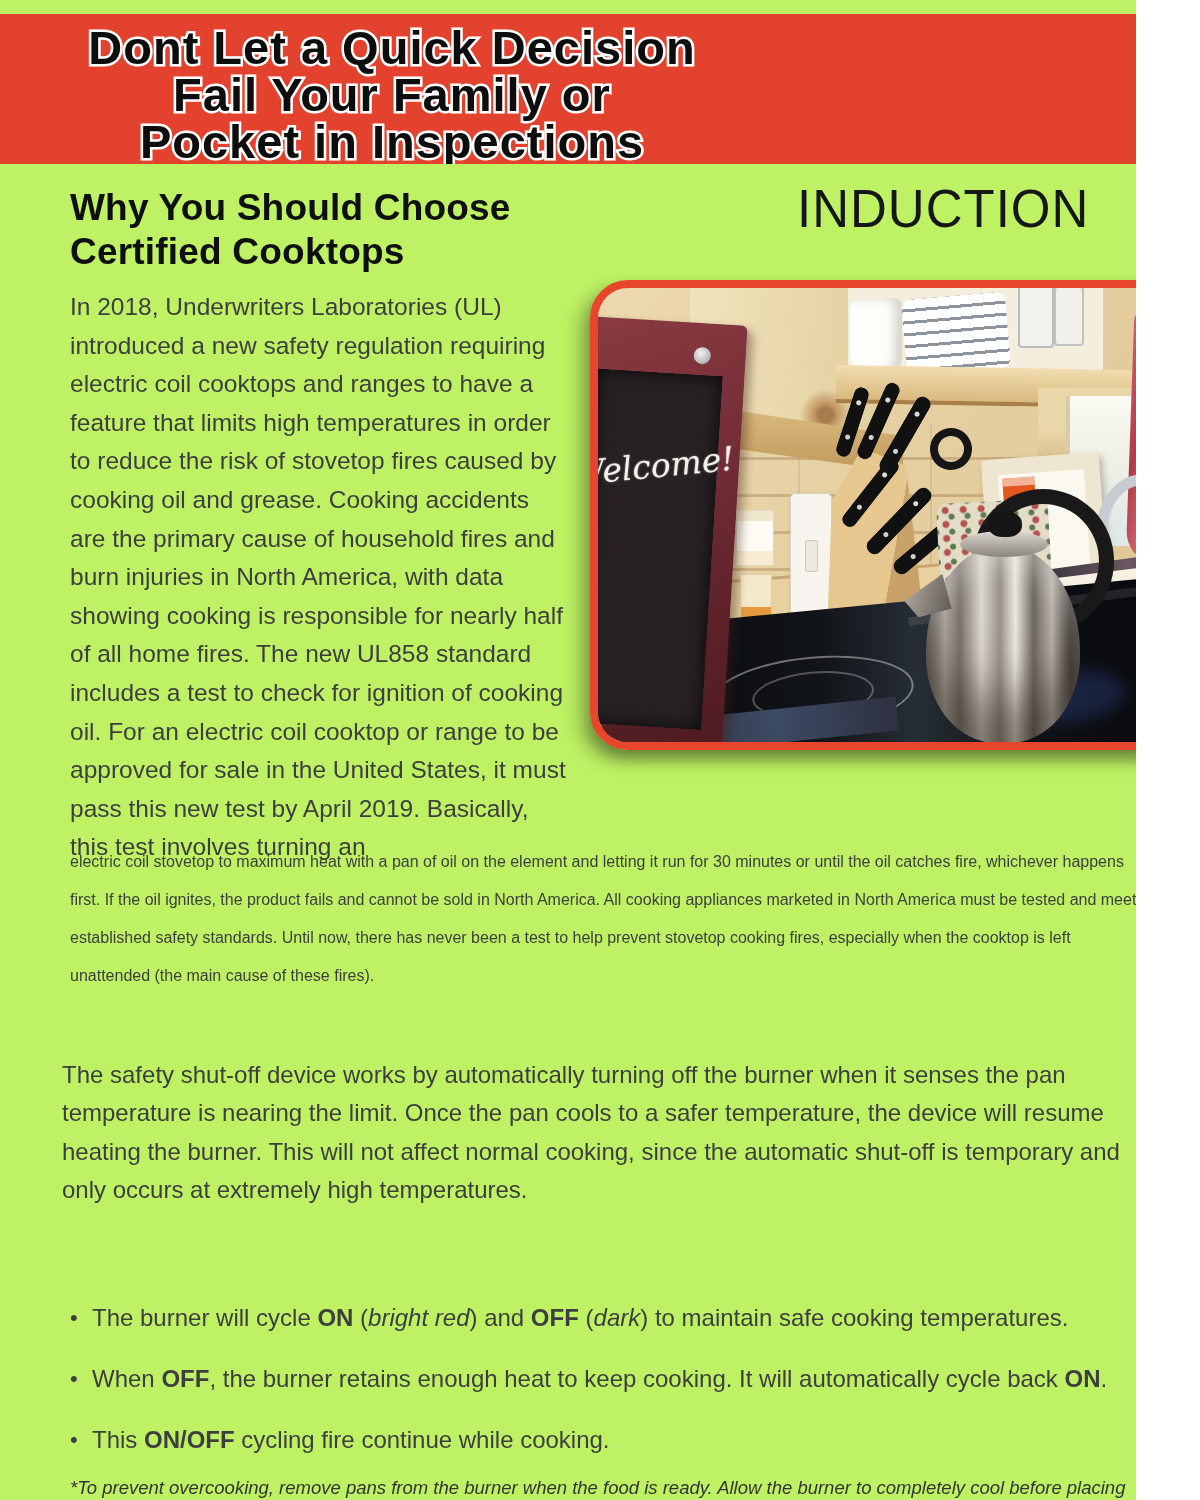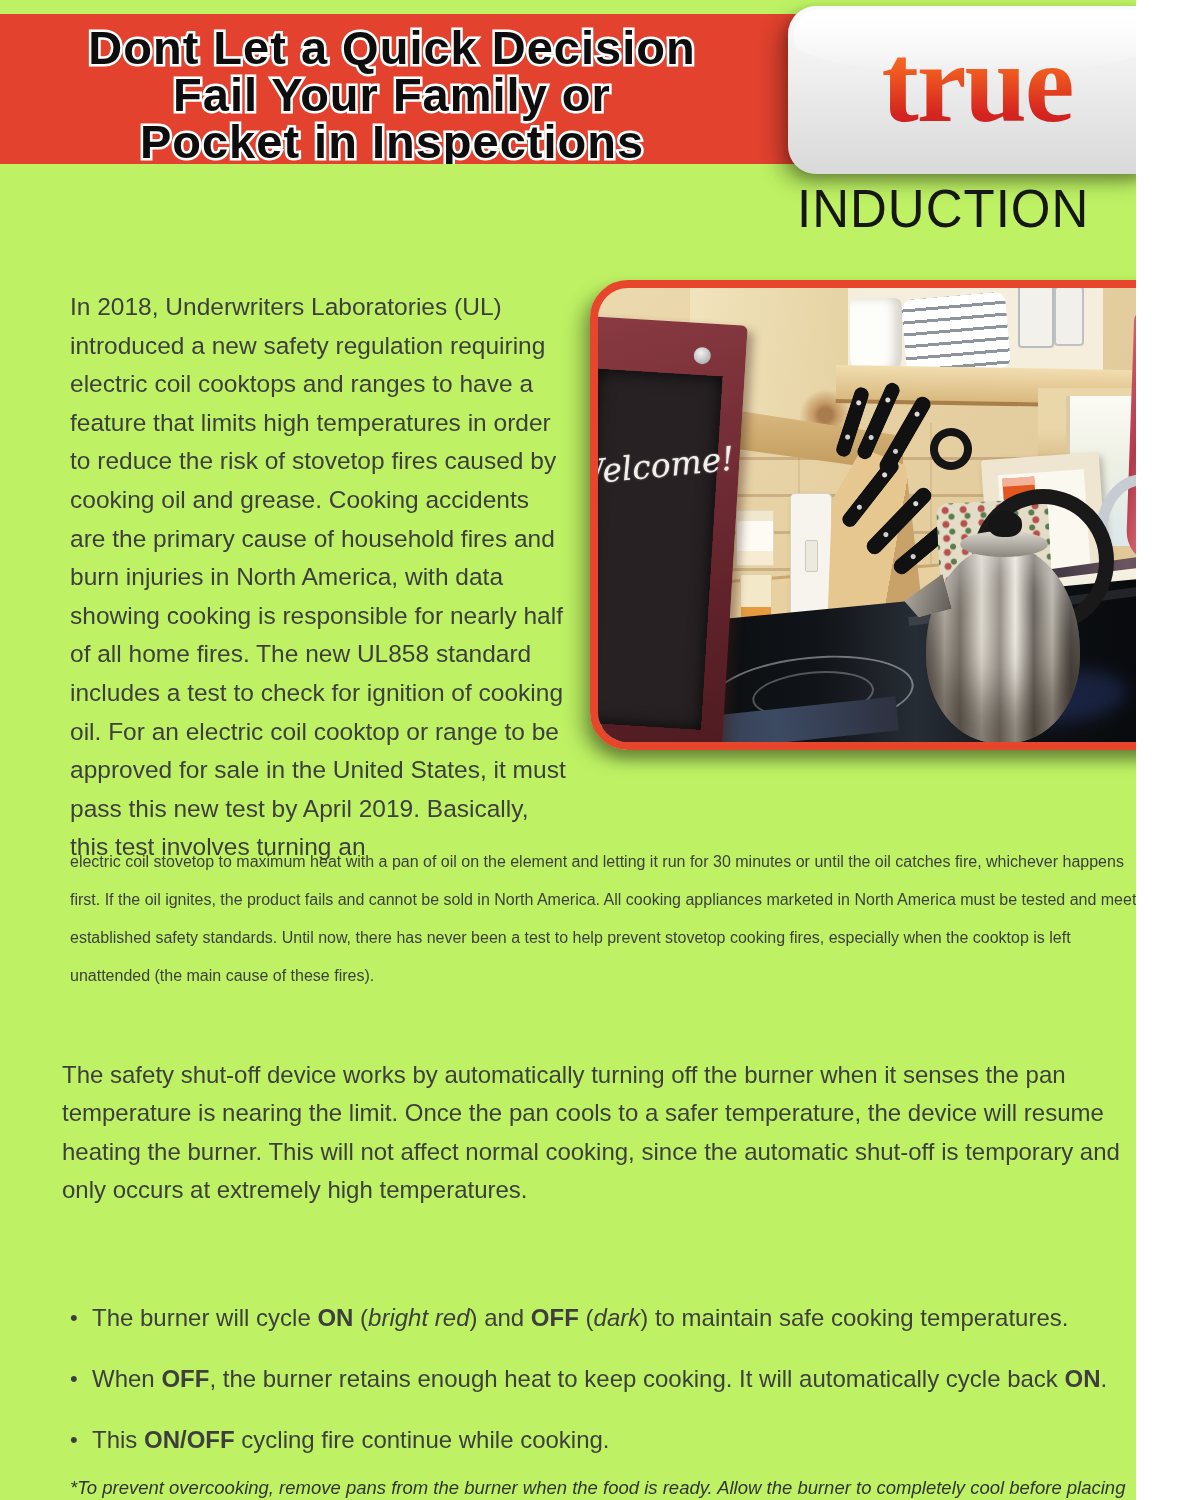--- a/index.html
+++ b/index.html
@@ -164,26 +164,24 @@
 <div class="page">
 
   <div class="banner">
     <svg viewBox="0 0 1193 150">
       <text x="392" y="50" text-anchor="middle">Dont Let a Quick Decision</text>
       <text x="392" y="97" text-anchor="middle">Fail Your Family or</text>
       <text x="392" y="144" text-anchor="middle">Pocket in Inspections</text>
     </svg>
   </div>
 
-  <div class="logo-box">
-    <div class="logo-true">true</div>
-  </div>
   <div class="logo-induction">INDUCTION</div>
   <div class="logo-com">.com</div>
 
+  <div class="h1">Why You Should Choose Certified Cooktops</div>
 
   <div class="photo">
     <div class="ph-planks"></div>
     <div class="ph-door"></div>
     <div class="ph-door-under"></div>
     <div class="ph-shelf-int"></div>
     <div class="ph-pitcher"></div>
     <div class="ph-plates"></div>
     <div class="ph-glass1"></div>
     <div class="ph-glass2"></div>

